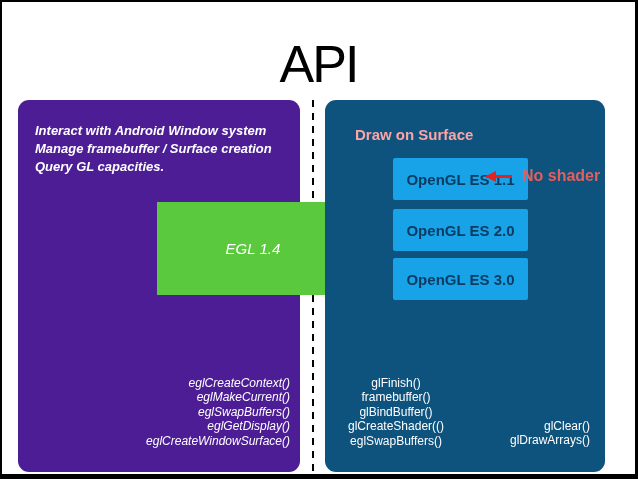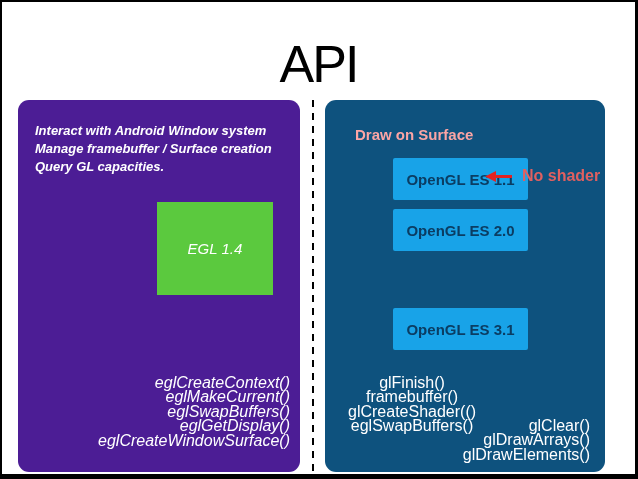--- a/index.html
+++ b/index.html
@@ -28,26 +28,26 @@
     position:absolute;top:98px;height:372px;
     border-radius:11px;
   }
   .panel.green{left:16px;width:282px;background:#4c1d95;font-style:italic;}
   .panel.blue{left:323px;width:280px;background:#0e527e;}
   .desc{
     position:absolute;left:17px;top:22px;width:250px;
     color:#fff;font-size:13px;font-weight:bold;line-height:18px;
   }
   .egl-box{
-    position:absolute;left:139px;top:102px;width:116px;height:93px;
+    position:absolute;left:139px;top:102px;width:162px;height:93px;
     background:#5bc93e;
     display:flex;align-items:center;justify-content:center;
-    color:#fff;font-size:15px;
+    color:#fff;font-size:15px;padding-left:15px;
   }
-  .fn-list{position:absolute;color:#fff;font-size:16px;line-height:14.4px;}
+  .fn-list{position:absolute;color:#fff;font-size:12px;line-height:14.4px;}
   .fn-list.align-right{text-align:right;}
   .egl-fns{right:10px;top:276px;}
   .gl-fns-left{left:23px;top:276px;text-align:center;}
   .gl-fns-right{right:15px;top:319px;}
   .panel-header{
     position:absolute;left:30px;top:26px;
     color:#fca5a5;font-size:15px;font-weight:bold;
   }
   .gl-box{
     position:absolute;left:20px;width:135px;height:42px;
@@ -96,39 +96,39 @@
 
   <section class="panel blue">
     <div class="panel-header">Draw on Surface</div>
 
     <div class="gl-box" id="gl1">
       <span>OpenGL ES 1.1</span>
     </div>
     <div class="gl-box" id="gl2">
       <span>OpenGL ES 2.0</span>
     </div>
-    <div class="gl-box" id="gl4">
-      <span>OpenGL ES 3.1</span>
+    <div class="gl-box" id="gl3">
+      <span>OpenGL ES 3.0</span>
     </div>
 
     <div class="annotation">
       <svg class="arrow-icon" width="28" height="15" viewBox="0 0 28 15" aria-hidden="true">
         <line x1="9" y1="7.5" x2="27" y2="7.5" stroke="#e42222" stroke-width="3"></line>
         <polygon points="0,7.5 11,2 11,13" fill="#e42222"></polygon>
       </svg>
       <span class="label">No shader</span>
     </div>
 
     <div class="fn-list gl-fns-left">
       <div>glFinish()</div>
       <div>framebuffer()</div>
+      <div>glBindBuffer()</div>
       <div>glCreateShader(()</div>
       <div>eglSwapBuffers()</div>
     </div>
 
     <div class="fn-list align-right gl-fns-right">
       <div>glClear()</div>
       <div>glDrawArrays()</div>
-      <div>glDrawElements()</div>
     </div>
   </section>
 
 </div>
 
 </body></html>

